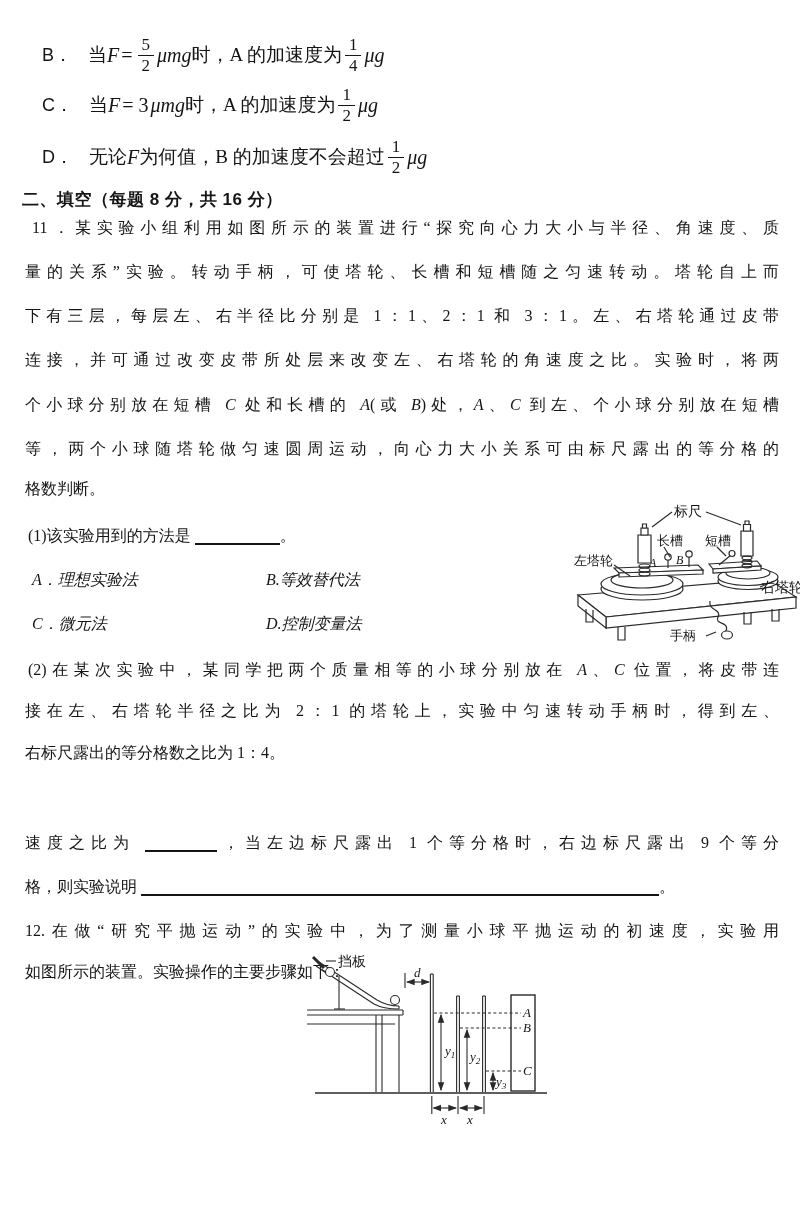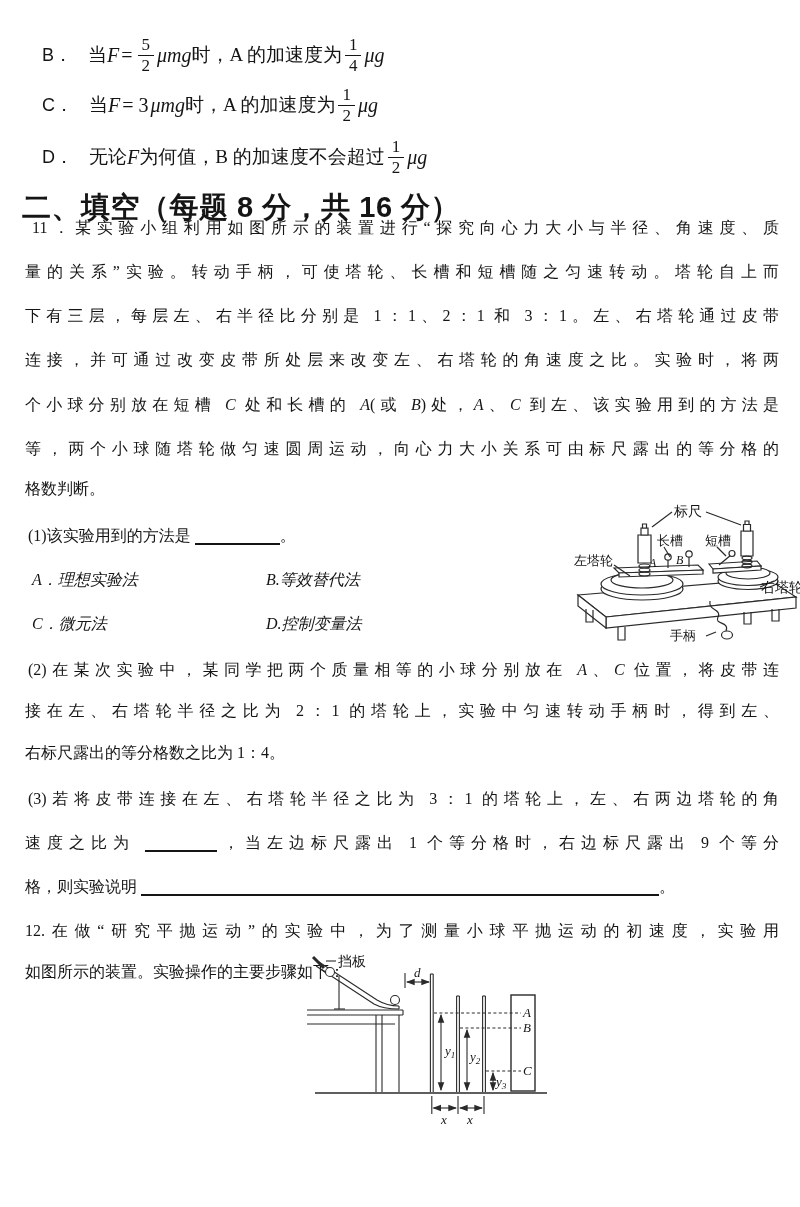--- a/index.html
+++ b/index.html
@@ -9,21 +9,21 @@
   .opt{position:absolute;left:42px;height:54px;display:flex;align-items:center;
        font-size:19px;white-space:nowrap;}
   .opt .lbl{font-family:"Liberation Sans","DejaVu Sans",sans-serif;margin-right:16px;font-size:18px;}
   .mi{font-family:"Liberation Serif","DejaVu Serif",serif;font-style:italic;font-size:20px;}
   .op{margin:0 2px;font-size:20px;}
   .frac{display:inline-block;text-align:center;vertical-align:middle;line-height:1.12;
         font-size:17px;margin:0 3px;font-family:"Liberation Serif","DejaVu Serif",serif;}
   .frac .fn{display:block;border-bottom:1.6px solid #151515;padding:0 4px;}
   .frac .fd{display:block;padding:0 4px;}
   
-  .hdr{position:absolute;left:22px;top:188px;font-size:29px;font-weight:700;
+  .hdr{position:absolute;left:22px;top:188px;font-size:17px;font-weight:700;
        font-family:"Liberation Sans","DejaVu Sans",sans-serif;letter-spacing:.5px;}
   
   .bl{position:absolute;left:25px;width:754px;height:28px;line-height:28px;
       font-size:16px;white-space:nowrap;}
   .jl{text-align:justify;text-align-last:justify;}
   .blank{display:inline-block;height:4px;border-bottom:2px solid #151515;vertical-align:-4px;}
   .imi{font-style:italic;}
   .colspan{position:absolute;white-space:nowrap;font-style:italic;}
   
   .fig1{position:absolute;left:560px;top:497px;width:240px;height:166px;overflow:hidden;}
@@ -79,21 +79,21 @@
       </span>
     <span class="mi">μg</span>
   </div>
 
   <div class="hdr">二、填空（每题 8 分，共 16 分）</div>
 
   <div class="bl jl" style="top:214px;left:32px;width:747px">11．某实验小组利用如图所示的装置进行“探究向心力大小与半径、角速度、质</div>
   <div class="bl jl" style="top:258px">量的关系”实验。转动手柄，可使塔轮、长槽和短槽随之匀速转动。塔轮自上而</div>
   <div class="bl jl" style="top:302px">下有三层，每层左、右半径比分别是 1：1、2：1 和 3：1。左、右塔轮通过皮带</div>
   <div class="bl jl" style="top:346px">连接，并可通过改变皮带所处层来改变左、右塔轮的角速度之比。实验时，将两</div>
-  <div class="bl jl" style="top:391px"><span>个小球分别放在短槽 </span><span class="imi">C</span><span> 处和长槽的 </span><span class="imi">A</span><span>(或 </span><span class="imi">B</span><span>)处，</span><span class="imi">A</span><span>、</span><span class="imi">C</span><span> 到左、该实验用到的方法是</span></div>
+  <div class="bl jl" style="top:391px"><span>个小球分别放在短槽 </span><span class="imi">C</span><span> 处和长槽的 </span><span class="imi">A</span><span>(或 </span><span class="imi">B</span><span>)处，</span><span class="imi">A</span><span>、</span><span class="imi">C</span><span> 到左、个小球分别放在短槽</span></div>
   <div class="bl jl" style="top:435px">等，两个小球随塔轮做匀速圆周运动，向心力大小关系可由标尺露出的等分格的</div>
   <div class="bl" style="top:475px">格数判断。</div>
 
   <div class="bl" style="top:522px;left:28px">
     <span>(1)该实验用到的方法是 </span><span class="blank" style="width:85px"></span><span>。</span>
   </div>
   <div>
     <span class="colspan bl" style="top:566px;left:32px;width:230px">A．理想实验法</span>
     <span class="colspan bl" style="top:566px;left:266px;width:230px">B.等效替代法</span>
   </div>
@@ -167,21 +167,20 @@
       <text x="110" y="143" font-size="13">手柄</text>
       <text x="89" y="70" font-size="12" class="svgit">A</text>
       <text x="116" y="67" font-size="12" class="svgit">B</text>
     </svg>
   </div>
 
   <div class="bl jl" style="top:656px;left:28px;width:751px"><span>(2)在某次实验中，某同学把两个质量相等的小球分别放在 </span><span class="imi">A</span><span>、</span><span class="imi">C</span><span> 位置，将皮带连</span></div>
   <div class="bl jl" style="top:697px">接在左、右塔轮半径之比为 2：1 的塔轮上，实验中匀速转动手柄时，得到左、</div>
   <div class="bl" style="top:739px">右标尺露出的等分格数之比为 1：4。</div>
 
-  <div class="bl jl" style="top:785px;left:28px;width:751px">(3)若将皮带连接在左、右塔轮半径之比为 3：1 的塔轮上，左、右两边塔轮的角</div>
   <div class="bl jl" style="top:829px"><span>速度之比为 </span><span class="blank" style="width:72px"></span><span>，当左边标尺露出 1 个等分格时，右边标尺露出 9 个等分</span></div>
   <div class="bl" style="top:873px"><span>格，则实验说明 </span><span class="blank" style="width:518px"></span><span>。</span></div>
 
   <div class="bl jl" style="top:917px">12.在做“研究平抛运动”的实验中，为了测量小球平抛运动的初速度，实验用</div>
   <div class="bl" style="top:958px">如图所示的装置。实验操作的主要步骤如下：</div>
 
   <div class="fig2">
     <svg viewBox="0 0 260 195" width="260" height="195">
       <defs>
         <marker id="ar" viewBox="0 0 8 8" refX="7" refY="4" markerWidth="8" markerHeight="8" orient="auto-start-reverse">

